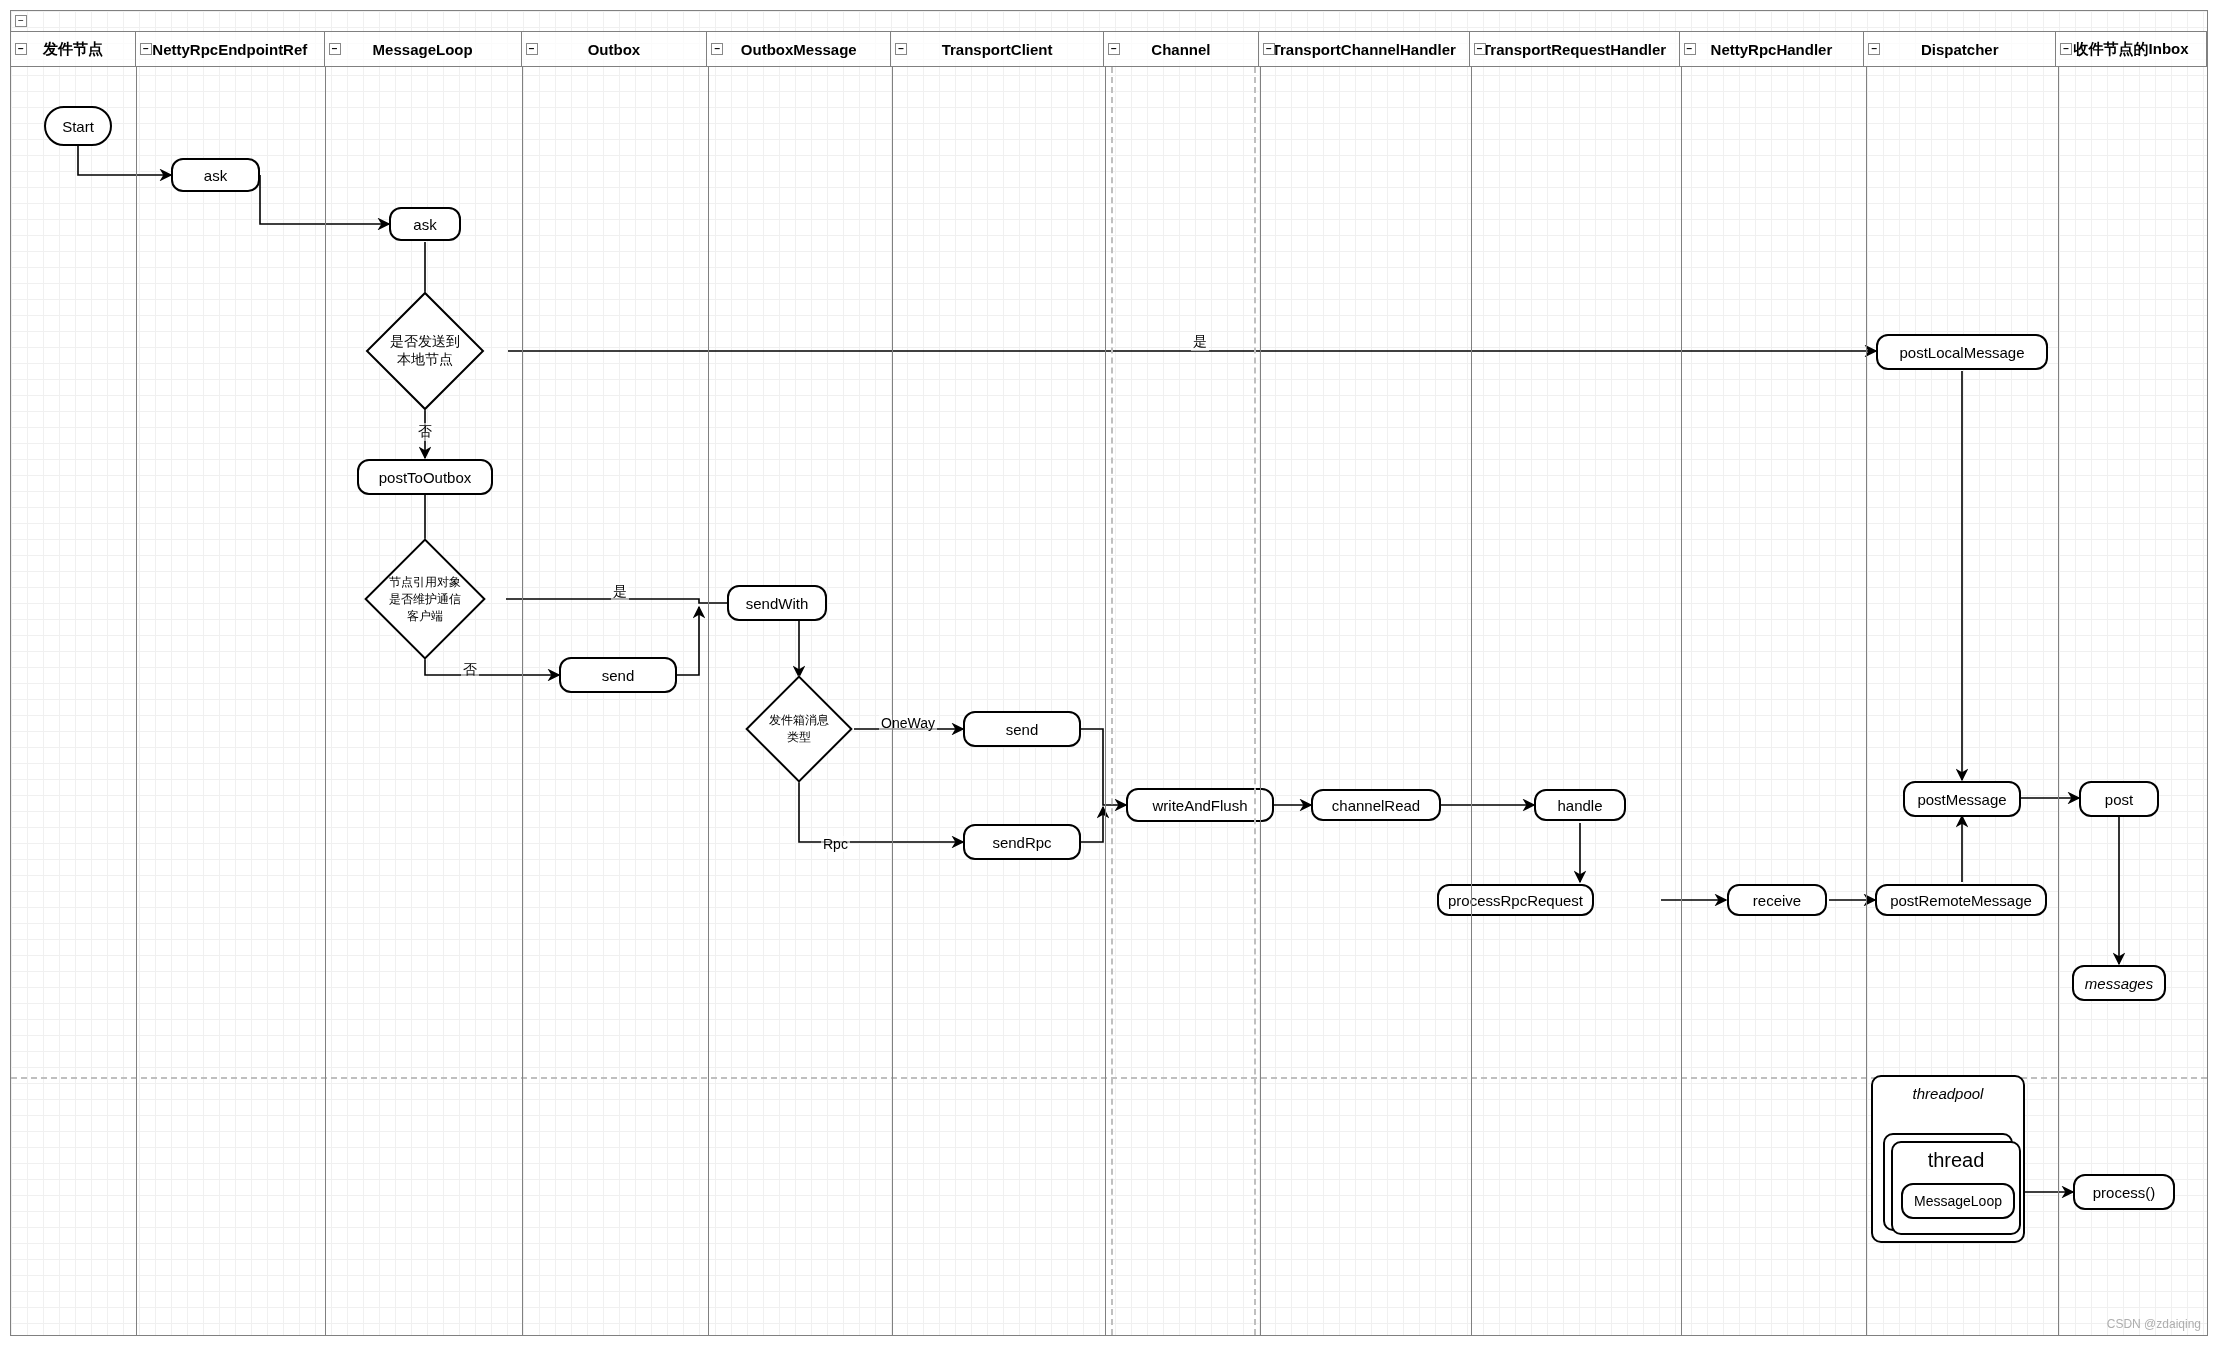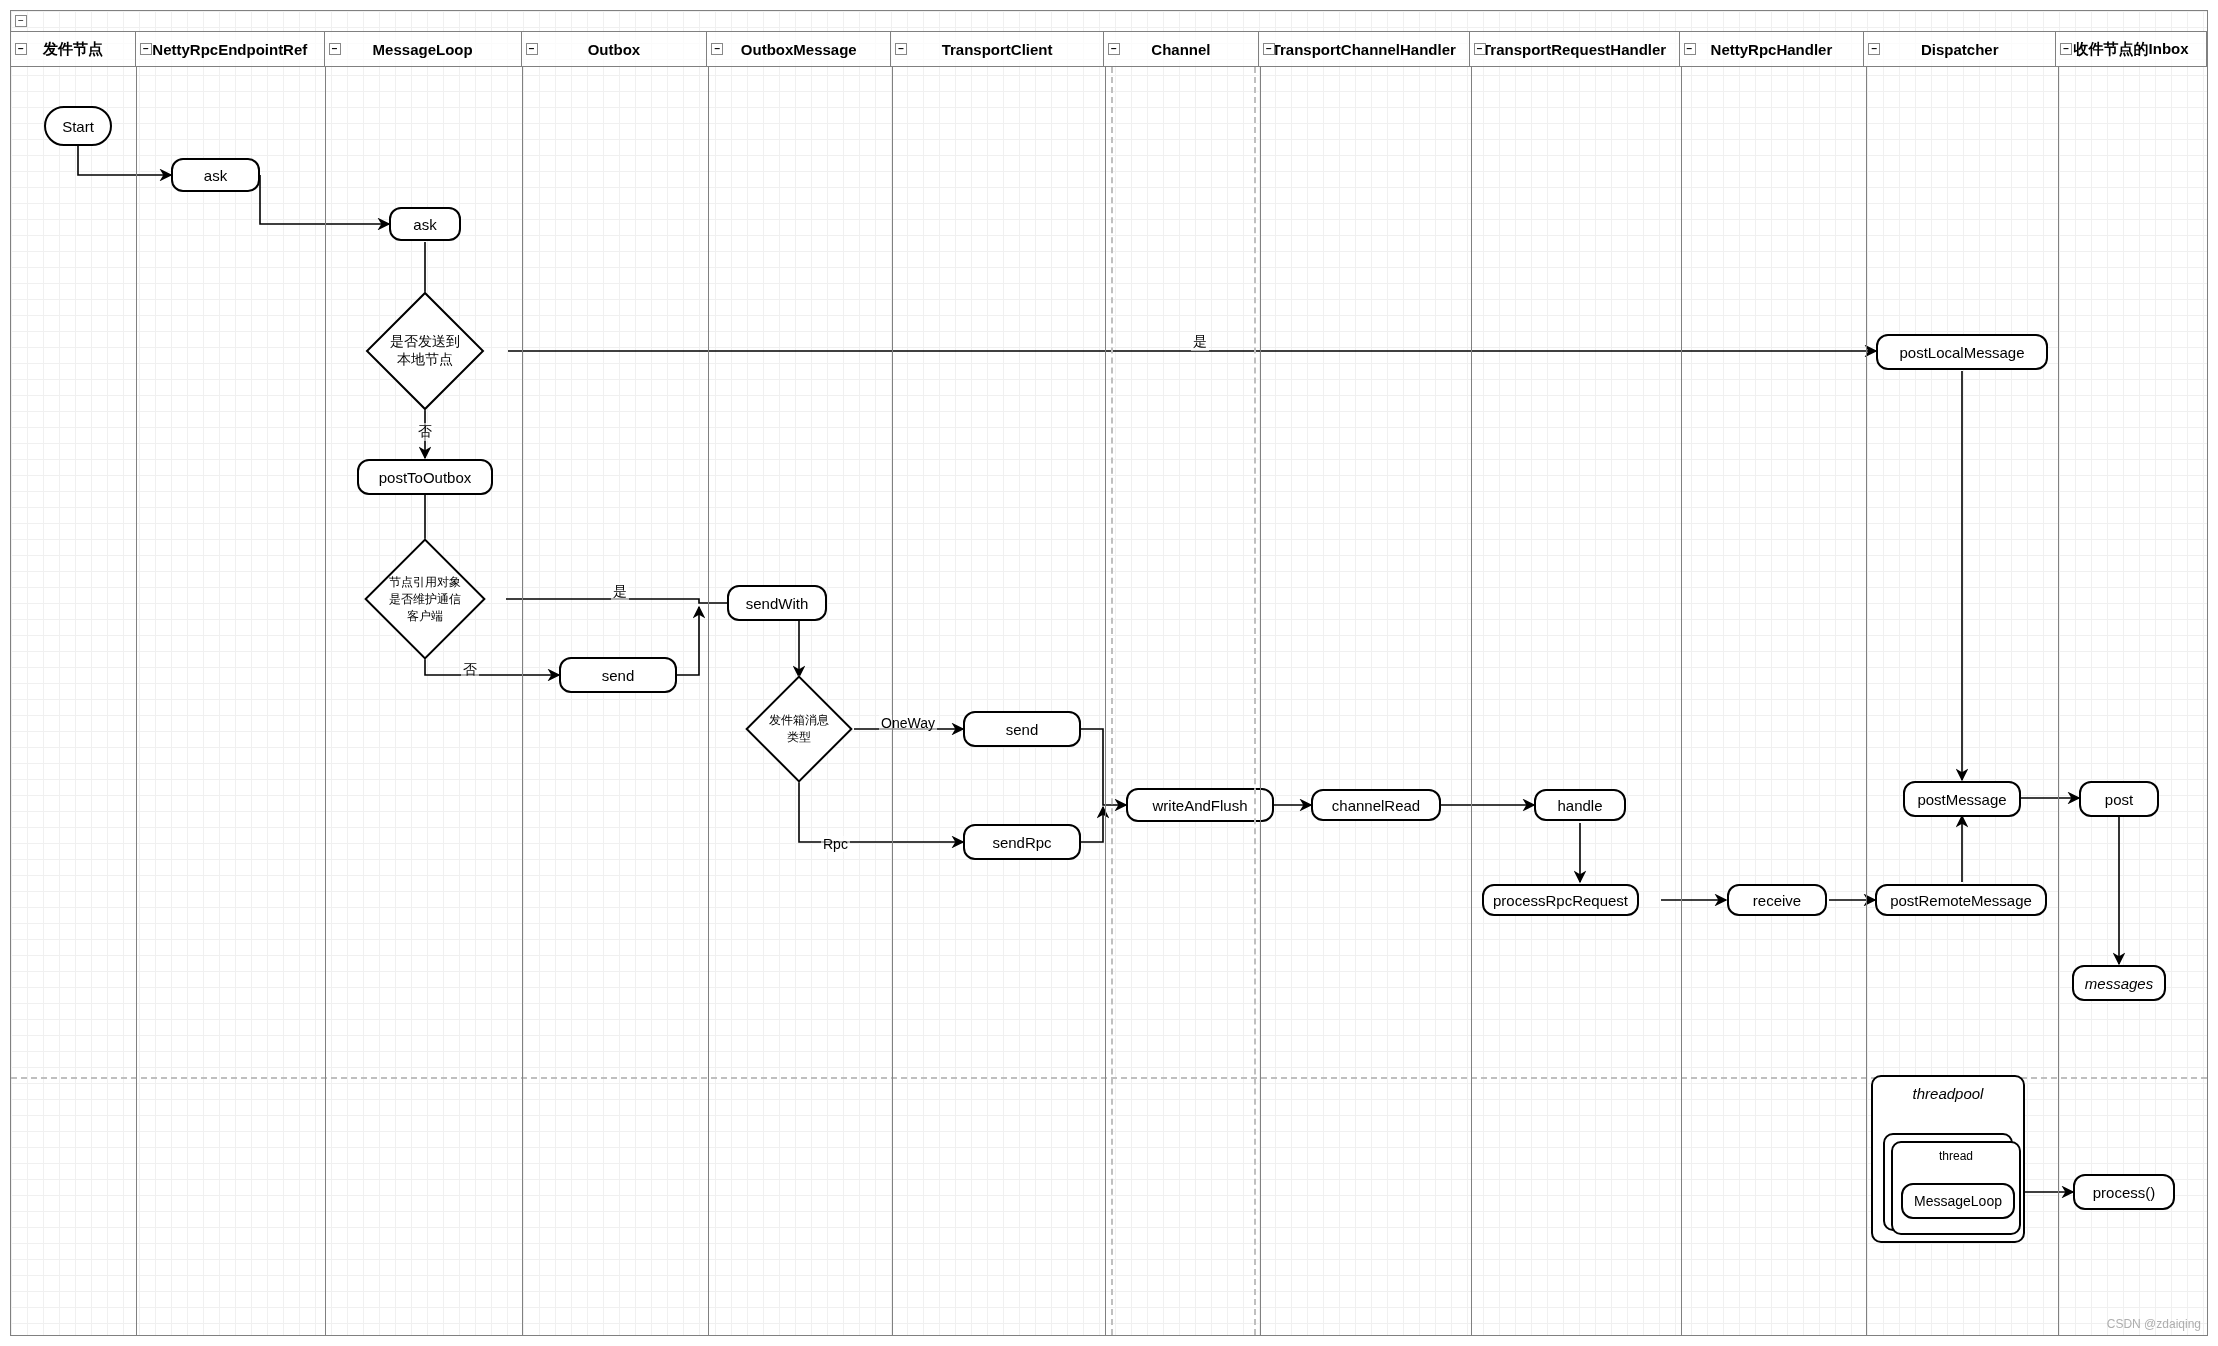--- a/index.html
+++ b/index.html
@@ -270,21 +270,21 @@
 
   <div class="n rounded" style="left:1115px;top:777px;width:148px;height:34px">
       <span>writeAndFlush</span>
     </div>
   <div class="n rounded" style="left:1300px;top:778px;width:130px;height:32px">
       <span>channelRead</span>
     </div>
   <div class="n rounded" style="left:1523px;top:778px;width:92px;height:32px">
       <span>handle</span>
     </div>
-  <div class="n rounded" style="left:1471px;top:873px;width:157px;height:32px">
+  <div class="n rounded" style="left:1426px;top:873px;width:157px;height:32px">
       <span>processRpcRequest</span>
     </div>
   <div class="n rounded" style="left:1716px;top:873px;width:100px;height:32px">
       <span>receive</span>
     </div>
 
   <div class="n rounded" style="left:1865px;top:323px;width:172px;height:36px">
       <span>postLocalMessage</span>
     </div>
   <div class="n rounded" style="left:1892px;top:770px;width:118px;height:36px">
@@ -298,21 +298,21 @@
       <span>post</span>
     </div>
   <div class="n rounded italic" style="left:2061px;top:954px;width:94px;height:36px">
       <span>messages</span>
     </div>
 
   <div class="stack" style="left:1860px;top:1064px;width:154px;height:168px">
     <div style="position:absolute;left:0;right:0;top:8px;text-align:center;font-style:italic;font-size:15px">threadpool</div>
     <div class="inner" style="left:10px;top:56px;width:130px;height:98px"></div>
     <div class="inner" style="left:18px;top:64px;width:130px;height:94px">
-      <div style="position:absolute;left:0;right:0;top:6px;text-align:center;font-size:12px">thread</div>
+      <div style="position:absolute;left:0;right:0;top:6px;text-align:center;font-size:20px">thread</div>
       <div class="n rounded" style="position:absolute;left:8px;top:40px;width:114px;height:36px;font-size:14px">
           <span>MessageLoop</span>
         </div>
     </div>
   </div>
 
   <div class="n rounded" style="left:2062px;top:1163px;width:102px;height:36px">
       <span>process()</span>
     </div>
 

